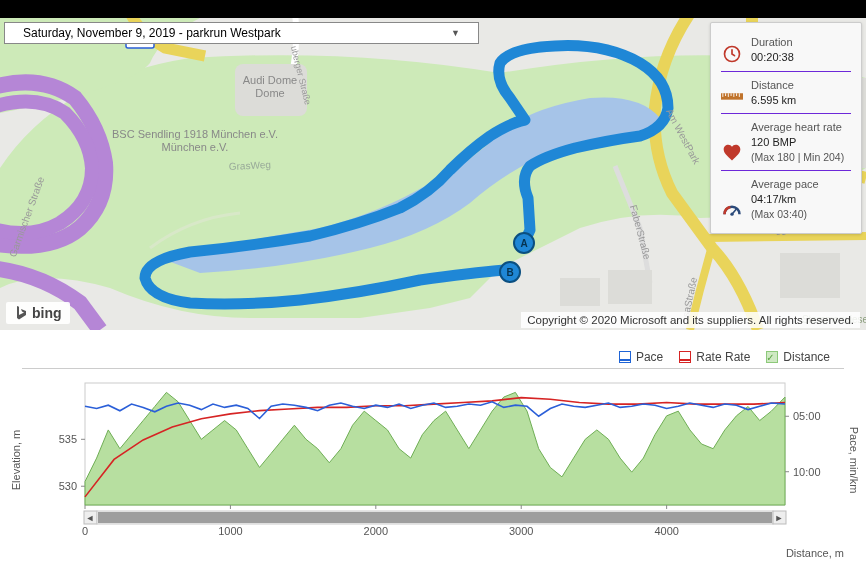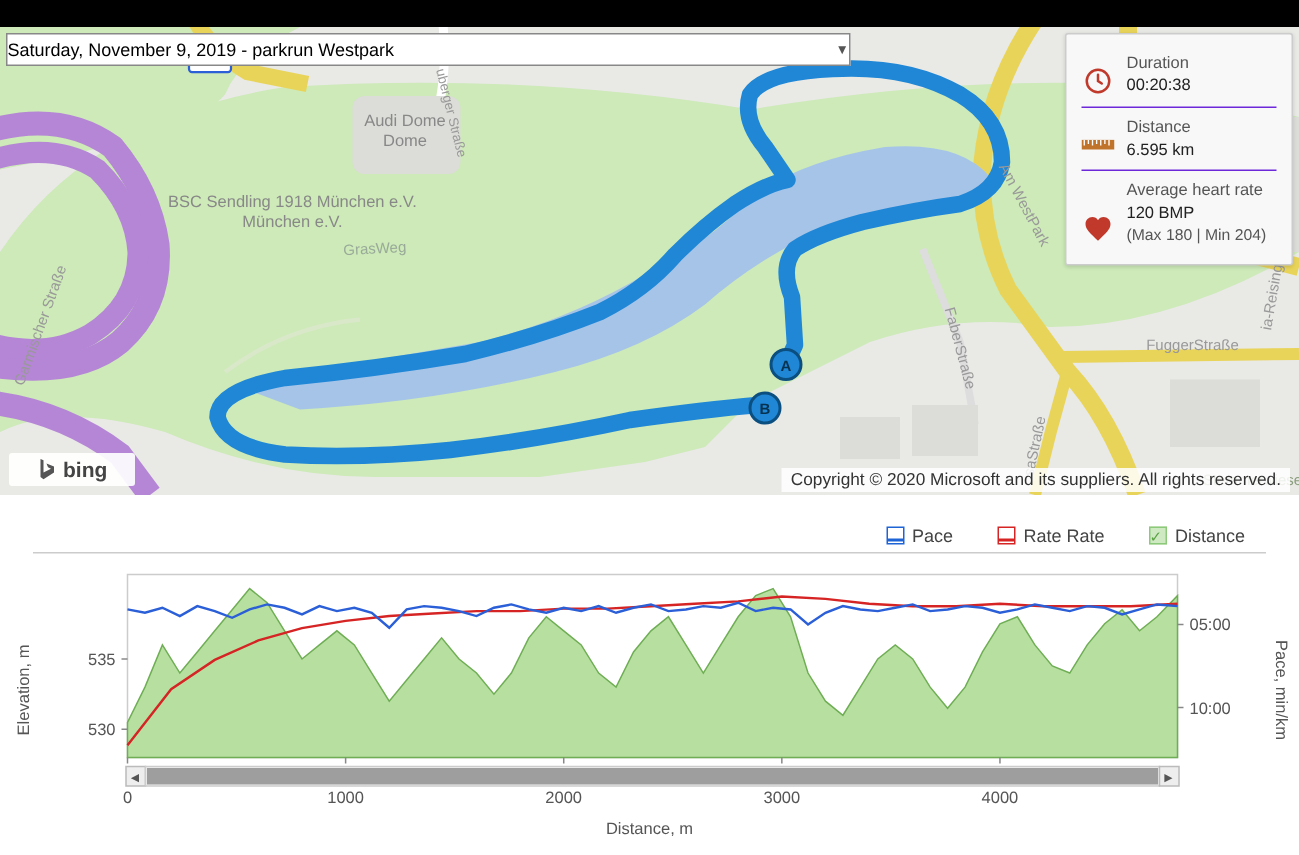--- a/index.html
+++ b/index.html
@@ -2,55 +2,55 @@
 <html><head>
   <meta charset="utf-8">
   <style>
     * { margin: 0; padding: 0; box-sizing: border-box; }
     body { font-family: "Segoe UI", Arial, sans-serif; width: 866px; height: 570px; background: #fff; position: relative; overflow: hidden; }
 
     .top-bar { position: absolute; top: 0; left: 0; right: 0; height: 18px; background: #000; z-index: 20; }
 
     .map-container { position: absolute; top: 18px; left: 0; right: 0; height: 312px; background: #e6e6e6; overflow: hidden; }
 
-    .session-select { position: absolute; top: 4px; left: 4px; z-index: 15; width: 563px; height: 22px; background: #fff; border: 1px solid #888; font-size: 12px; padding: 2px 0; cursor: pointer; }
+    .session-select { position: absolute; top: 4px; left: 4px; z-index: 15; width: 475px; height: 22px; background: #fff; border: 1px solid #888; font-size: 12px; padding: 2px 18px; cursor: pointer; }
     .session-select-text { flex: 1; }
 
     .stats-panel { position: absolute; top: 4px; right: 4px; z-index: 15; background: #f8f8f8; border: 1px solid #ccc; border-radius: 2px; padding: 8px 10px; width: 152px; font-size: 11px; box-shadow: 0 1px 3px rgba(0,0,0,0.15); }
     .stat-row { display: flex; align-items: flex-end; padding: 4px 0; gap: 8px; }
     .stat-row + .stat-row { border-top: 1px solid #6d28d9; margin-top: 2px; padding-top: 6px; }
     .stat-icon { width: 22px; height: 22px; flex-shrink: 0; display: flex; align-items: center; justify-content: center; }
     .stat-text { display: flex; flex-direction: column; line-height: 1.35; }
     .stat-label { color: #555; }
     .stat-value { font-weight: normal; color: #222; }
     .stat-sub { color: #555; font-size: 10.5px; }
 
-    .bing-label { position: absolute; bottom: 6px; left: 6px; z-index: 15; background: rgba(255,255,255,0.92); padding: 3px 18px; border-radius: 2px; font-size: 14px; font-weight: bold; color: #444; display: flex; align-items: center; gap: 4px; }
+    .bing-label { position: absolute; bottom: 6px; left: 6px; z-index: 15; background: rgba(255,255,255,0.92); padding: 3px 8px; border-radius: 2px; font-size: 14px; font-weight: bold; color: #444; display: flex; align-items: center; gap: 4px; }
     .copyright-label { position: absolute; bottom: 2px; right: 6px; z-index: 15; font-size: 11.5px; color: #333; background: rgba(255,255,255,0.85); padding: 2px 6px; }
 
     .map-svg { width: 100%; height: 100%; }
 
     .chart-section { position: absolute; top: 338px; left: 0; right: 0; bottom: 0; padding: 8px 22px 8px 22px; }
 
-    .legend { display: flex; justify-content: flex-end; gap: 30px; padding: 4px 14px 4px 0; border-bottom: 1px solid #ccc; font-size: 12px; align-items: center; margin-bottom: 6px; }
+    .legend { display: flex; justify-content: flex-end; gap: 16px; padding: 4px 14px 4px 0; border-bottom: 1px solid #ccc; font-size: 12px; align-items: center; margin-bottom: 6px; }
     .legend-item { display: flex; align-items: center; gap: 5px; color: #444; }
     .legend-swatch { width: 12px; height: 12px; border: 1px solid; display: inline-block; }
     .legend-swatch.pace-sw { border-color: #1f64d6; }
     .legend-swatch.pace-sw::after { content:""; display:block; width: 10px; height: 8px; border-bottom: 2px solid #1f64d6; margin: 0 auto; transform: translateY(-1px); }
     .legend-swatch.hr-sw { border-color: #d62424; }
     .legend-swatch.hr-sw::after { content:""; display:block; width: 10px; height: 8px; border-bottom: 2px solid #d62424; margin: 0 auto; transform: translateY(-1px); }
     .legend-swatch.elev-sw { border-color: #8dc97a; background: #cfe9c3; }
     .legend-swatch.elev-sw::after { content:"✓"; color:#5aa243; font-size: 10px; line-height: 10px; position: relative; left: -1px; top: -2px;}
 
     .chart-area { position: relative; height: 170px; }
     .chart-svg { width: 100%; height: 100%; }
     .axis-label { font-size: 11px; fill: #555; }
     .ylabel-left { position: absolute; left: -6px; top: 50%; transform: translate(-50%,-50%) rotate(-90deg); font-size: 11px; color: #555; }
     .ylabel-right { position: absolute; right: -10px; top: 50%; transform: translate(50%,-50%) rotate(90deg); font-size: 11px; color: #555; }
-    .xlabel { text-align: center; font-size: 11px; color: #555; margin-top: 2px; }
+    .xlabel { text-align: right; font-size: 11px; color: #555; margin-top: 2px; }
   </style>
 </head>
 <body>
 
 <div class="top-bar"></div>
 
 <div class="map-container">
   <svg class="map-svg" viewBox="0 0 866 312">
 
     <rect x="0" y="0" width="866" height="312" fill="#e9e9e6"></rect>
@@ -138,20 +138,35 @@
     <div class="stat-row">
       <div class="stat-icon">
         <svg viewBox="0 0 24 24" width="20" height="20">
             <path d="M12 21 C 6 15 2 12 2 7.5 C 2 4.5 4.5 2 7.5 2 C 9.5 2 11 3 12 4.5 C 13 3 14.5 2 16.5 2 C 19.5 2 22 4.5 22 7.5 C 22 12 18 15 12 21 Z" fill="#c0392b"></path>
           </svg>
       </div>
       <div class="stat-text">
         <span class="stat-label">Average heart rate</span>
         <span class="stat-value">120 BMP</span>
         <span class="stat-sub">(Max 180 | Min 204)</span>
+      </div>
+    </div>
+    <div class="stat-row">
+      <div class="stat-icon">
+        <svg viewBox="0 0 24 24" width="20" height="20">
+            <path d="M3 17 A 9 9 0 0 1 21 17" fill="none" stroke="#2b4a7a" stroke-width="3"></path>
+            <path d="M3 17 A 9 9 0 0 1 10 8.5" fill="none" stroke="#c0392b" stroke-width="3"></path>
+            <circle cx="12" cy="17" r="2" fill="#2b4a7a"></circle>
+            <path d="M12 17 L17 11" stroke="#2b4a7a" stroke-width="2" stroke-linecap="round"></path>
+          </svg>
+      </div>
+      <div class="stat-text">
+        <span class="stat-label">Average pace</span>
+        <span class="stat-value">04:17/km</span>
+        <span class="stat-sub">(Max 03:40)</span>
       </div>
     </div>
   </div>
 
   <div class="bing-label">
     <svg width="14" height="16" viewBox="0 0 14 16">
         <path d="M3 1 L5 1.8 L5 10 L10 7.5 L8 6.5 L7 4 L12 6 L12 10 L5 14.5 L3 13 Z" fill="#555"></path>
       </svg>
     <span>bing</span>
   </div>

